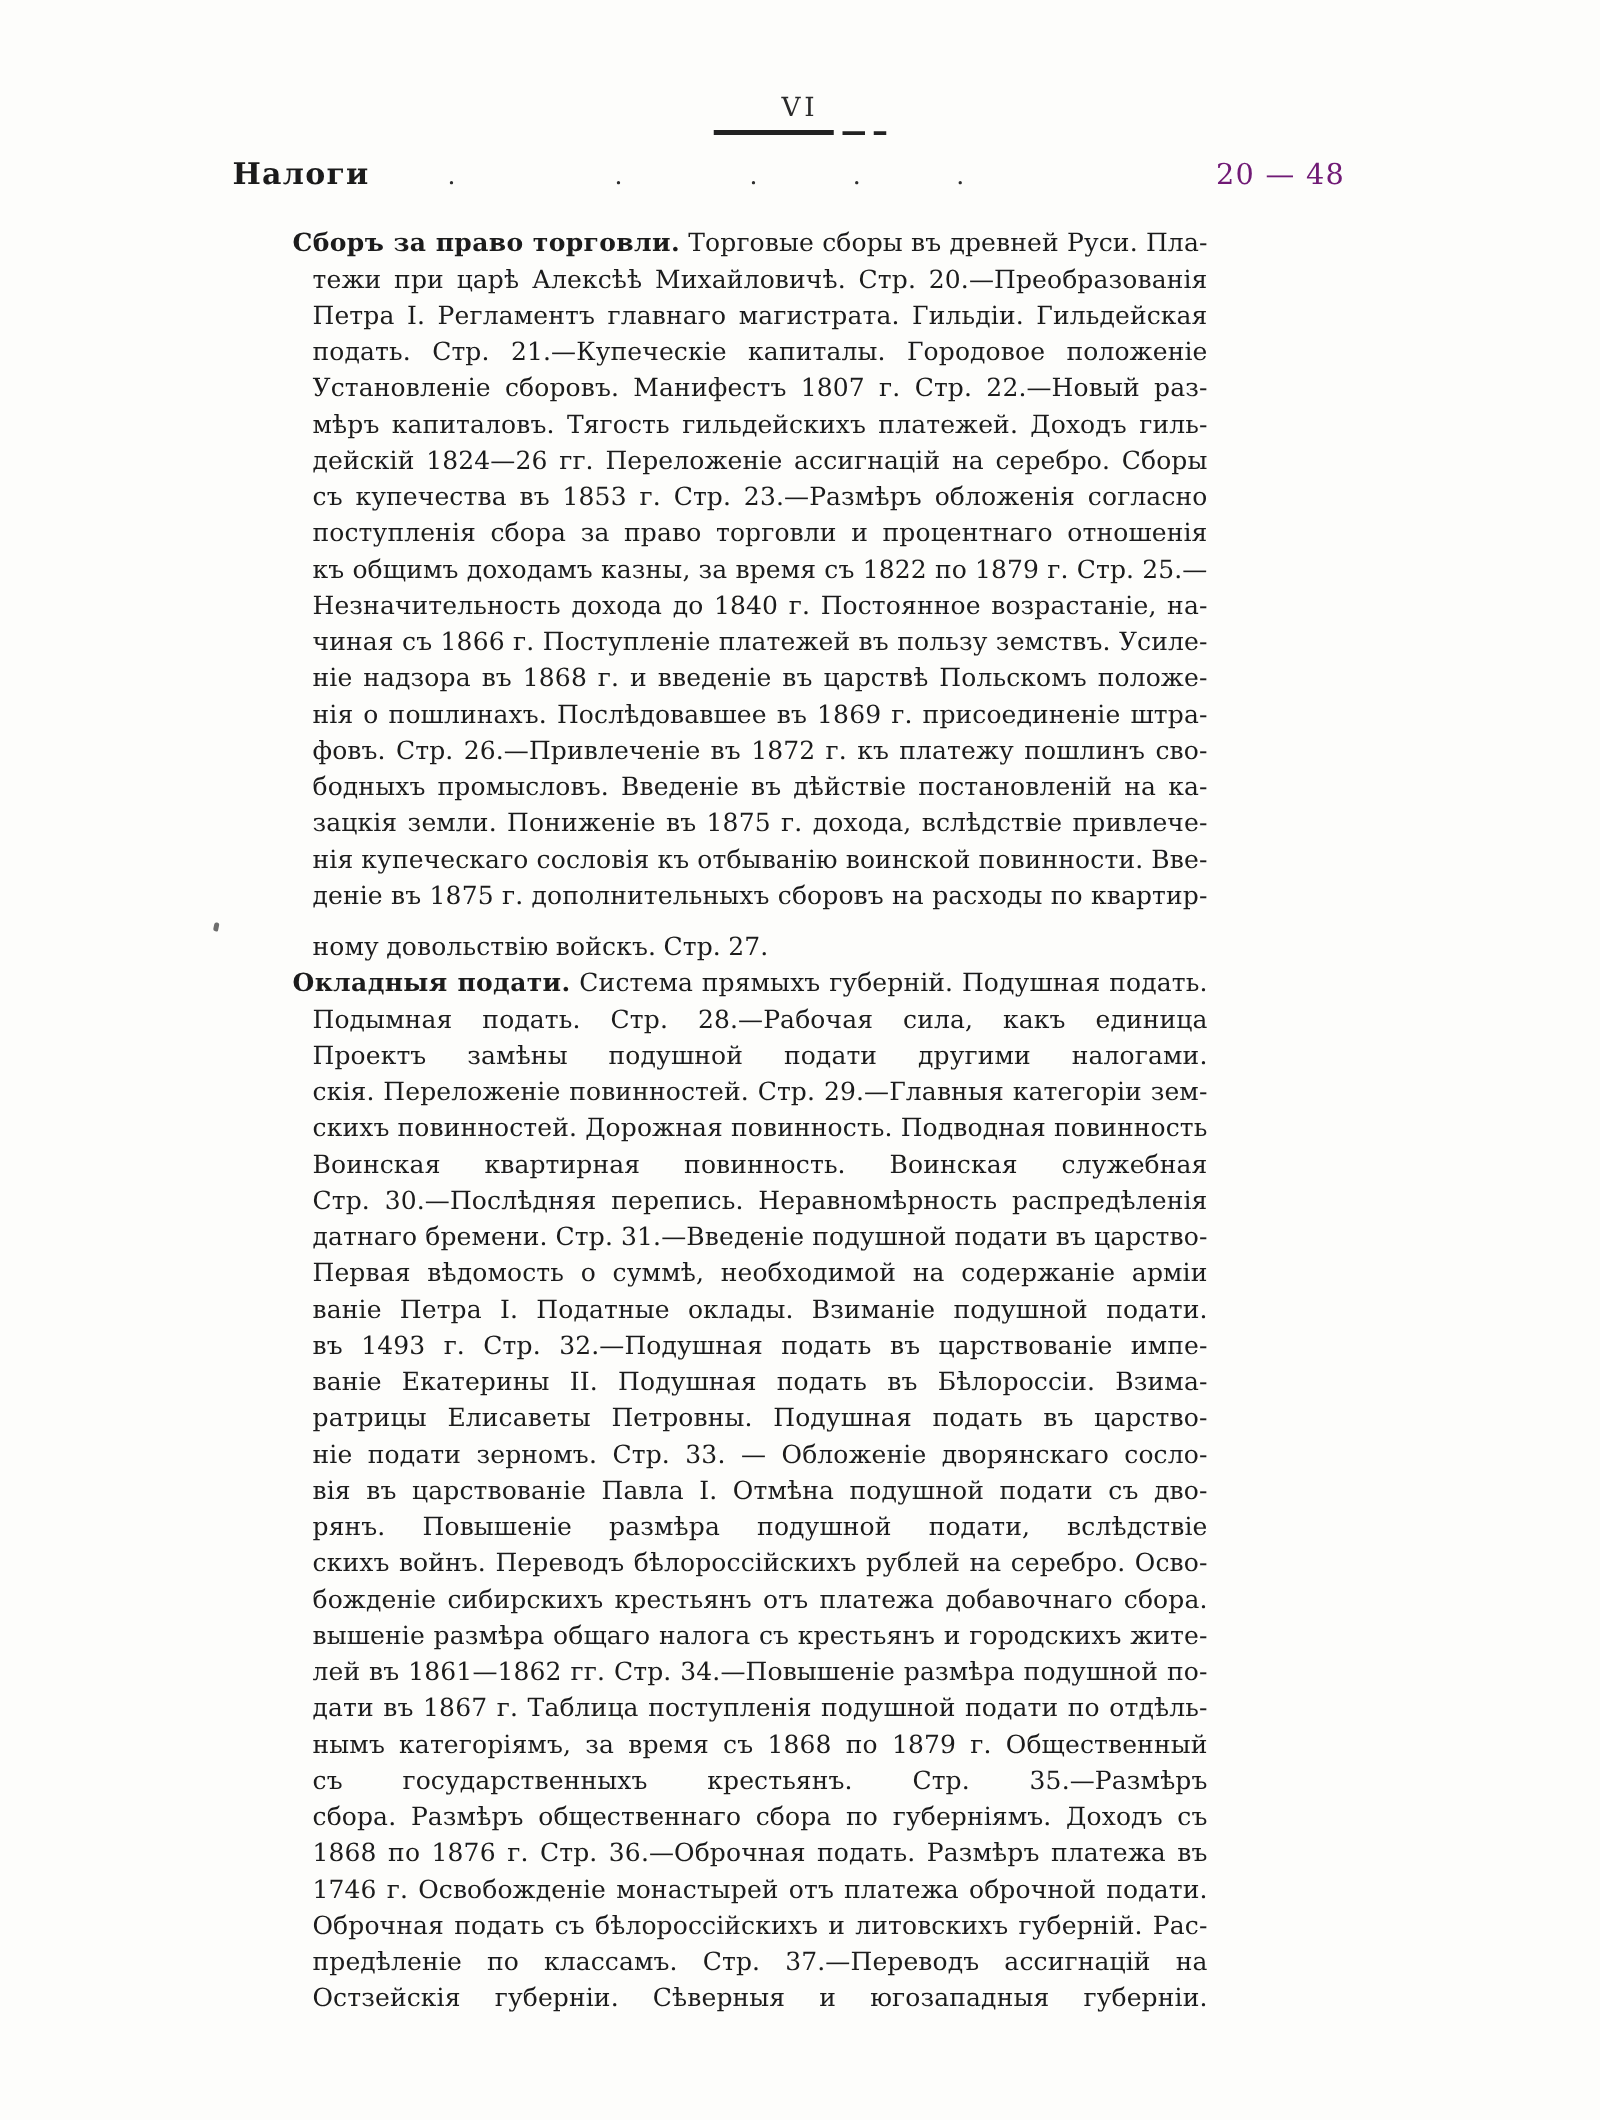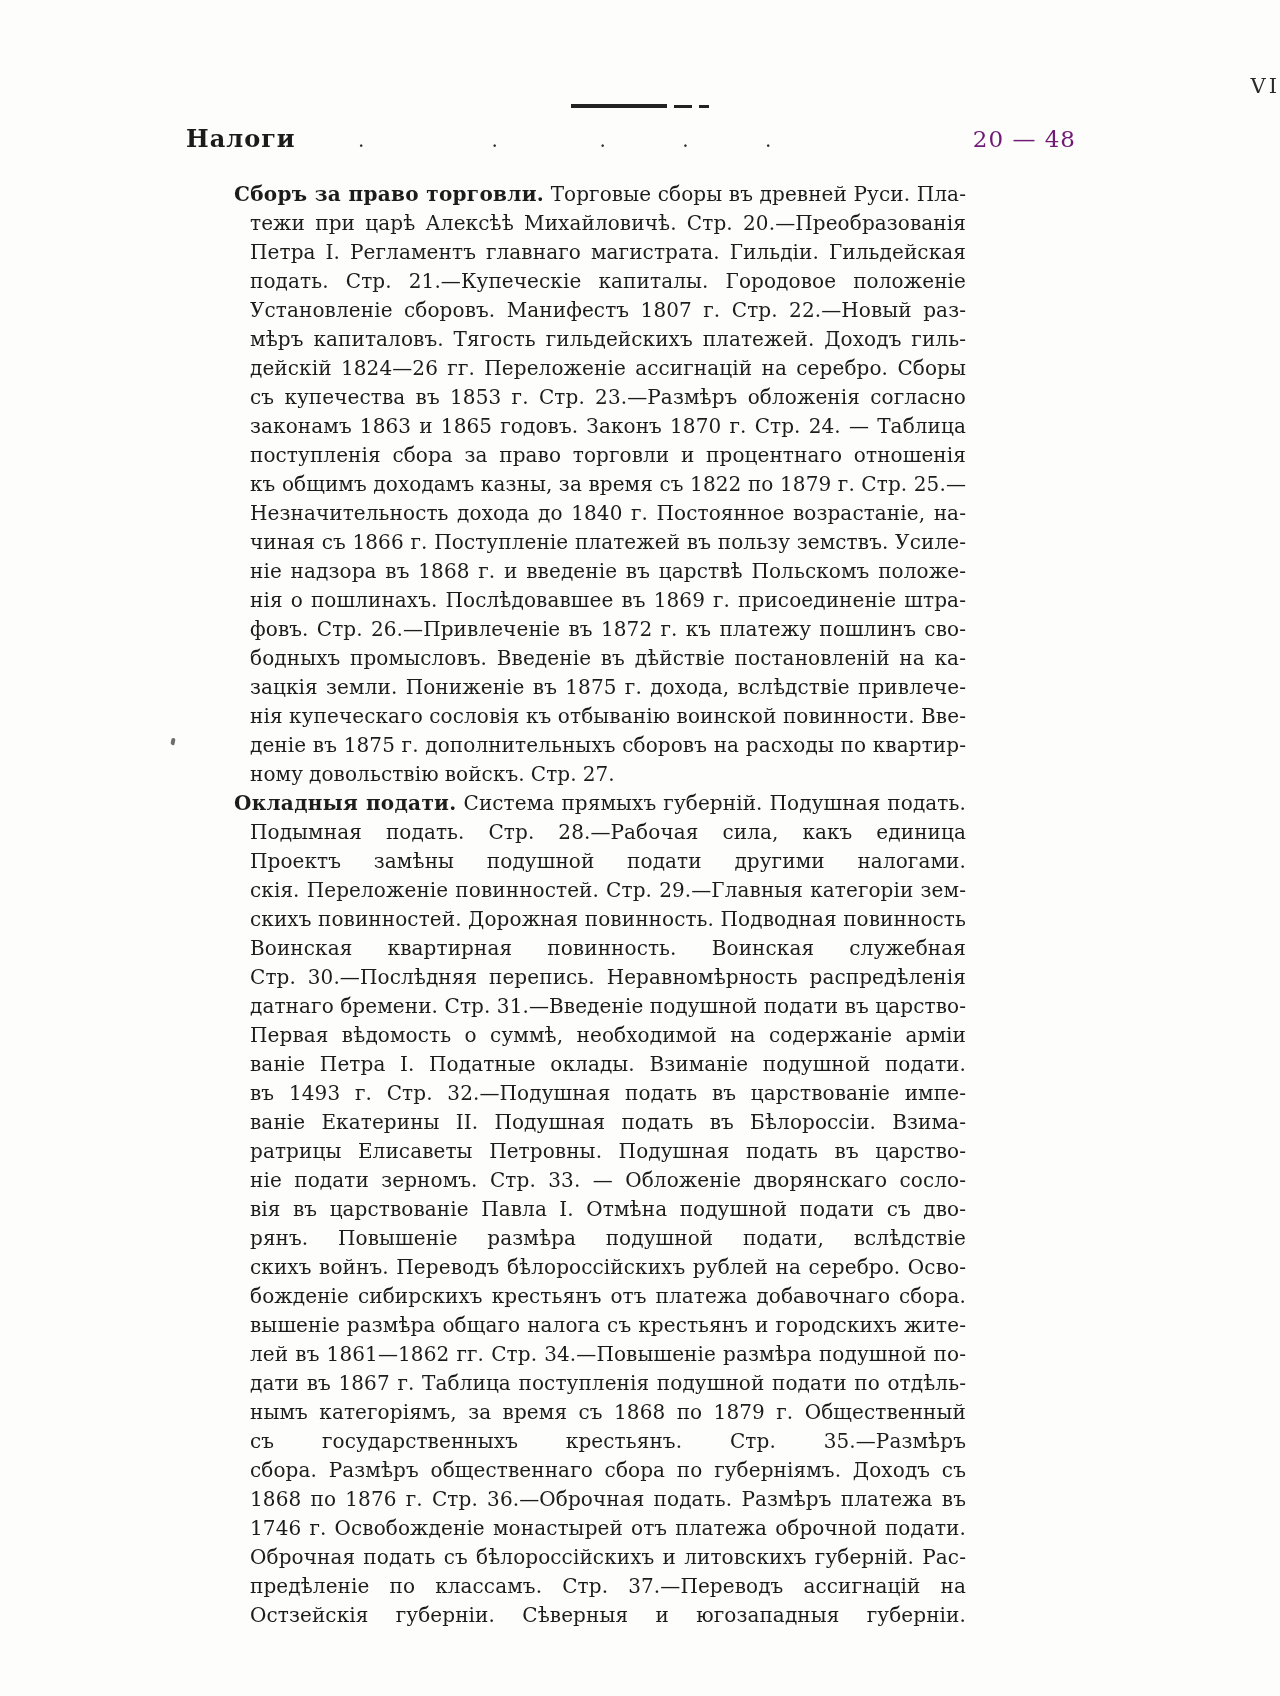--- a/index.html
+++ b/index.html
@@ -17,21 +17,21 @@
     font-family: "DejaVu Serif", serif;
     overflow: hidden;
   }
 
   
   .folio {
     position: absolute;
     top: 74px;
     left: 0;
     right: 0;
-    text-align: right;
+    text-align: center;
     font-size: 21px;
     letter-spacing: 3px;
     color: #2a2a2a;
   }
   .folio-rule {
     position: absolute;
     top: 104px;
     left: 0;
     right: 0;
     display: flex;
@@ -88,21 +88,21 @@
     line-height: 29px;
     height: 29px;
     overflow: hidden;
     text-align: justify;
     text-align-last: justify;
     word-spacing: -0.5px;
     letter-spacing: 0.1px;
     color: #1c1c1c;
   }
   .line.first { margin-left: -16px; }
-  .line.end { text-align-last: left; }
+  .line.end { text-align-last: left; margin-top: 12px; }
   .lead { font-weight: 700; letter-spacing: 0.3px; }
 
   
   .speck {
     position: absolute;
     left: 171px;
     top: 738px;
     width: 4px;
     height: 7px;
     border-radius: 2px 2px 1px 2px;
@@ -133,21 +133,20 @@
   <div class="toc-body" id="toc-body">
       <div class="toc-entry">
         <div class="line first"><span class="lead">Сборъ за право торговли.</span> <span>Торговые сборы въ древней Руси. Пла-</span></div>
         <div class="line">тежи при царѣ Алексѣѣ Михайловичѣ. Стр. 20.—Преобразованія</div>
         <div class="line">Петра I. Регламентъ главнаго магистрата. Гильдіи. Гильдейская</div>
         <div class="line">подать. Стр. 21.—Купеческіе капиталы. Городовое положеніе 1785 г.</div>
         <div class="line">Установленіе сборовъ. Манифестъ 1807 г. Стр. 22.—Новый раз-</div>
         <div class="line">мѣръ капиталовъ. Тягость гильдейскихъ платежей. Доходъ гиль-</div>
         <div class="line">дейскій 1824—26 гг. Переложеніе ассигнацій на серебро. Сборы</div>
         <div class="line">съ купечества въ 1853 г. Стр. 23.—Размѣръ обложенія согласно</div>
-        <div class="line">законамъ 1863 и 1865 годовъ. Законъ 1870 г. Стр. 24. — Таблица</div>
         <div class="line">поступленія сбора за право торговли и процентнаго отношенія его</div>
         <div class="line">къ общимъ доходамъ казны, за время съ 1822 по 1879 г. Стр. 25.—</div>
         <div class="line">Незначительность дохода до 1840 г. Постоянное возрастаніе, на-</div>
         <div class="line">чиная съ 1866 г. Поступленіе платежей въ пользу земствъ. Усиле-</div>
         <div class="line">ніе надзора въ 1868 г. и введеніе въ царствѣ Польскомъ положе-</div>
         <div class="line">нія о пошлинахъ. Послѣдовавшее въ 1869 г. присоединеніе штра-</div>
         <div class="line">фовъ. Стр. 26.—Привлеченіе въ 1872 г. къ платежу пошлинъ сво-</div>
         <div class="line">бодныхъ промысловъ. Введеніе въ дѣйствіе постановленій на ка-</div>
         <div class="line">зацкія земли. Пониженіе въ 1875 г. дохода, вслѣдствіе привлече-</div>
         <div class="line">нія купеческаго сословія къ отбыванію воинской повинности. Вве-</div>

